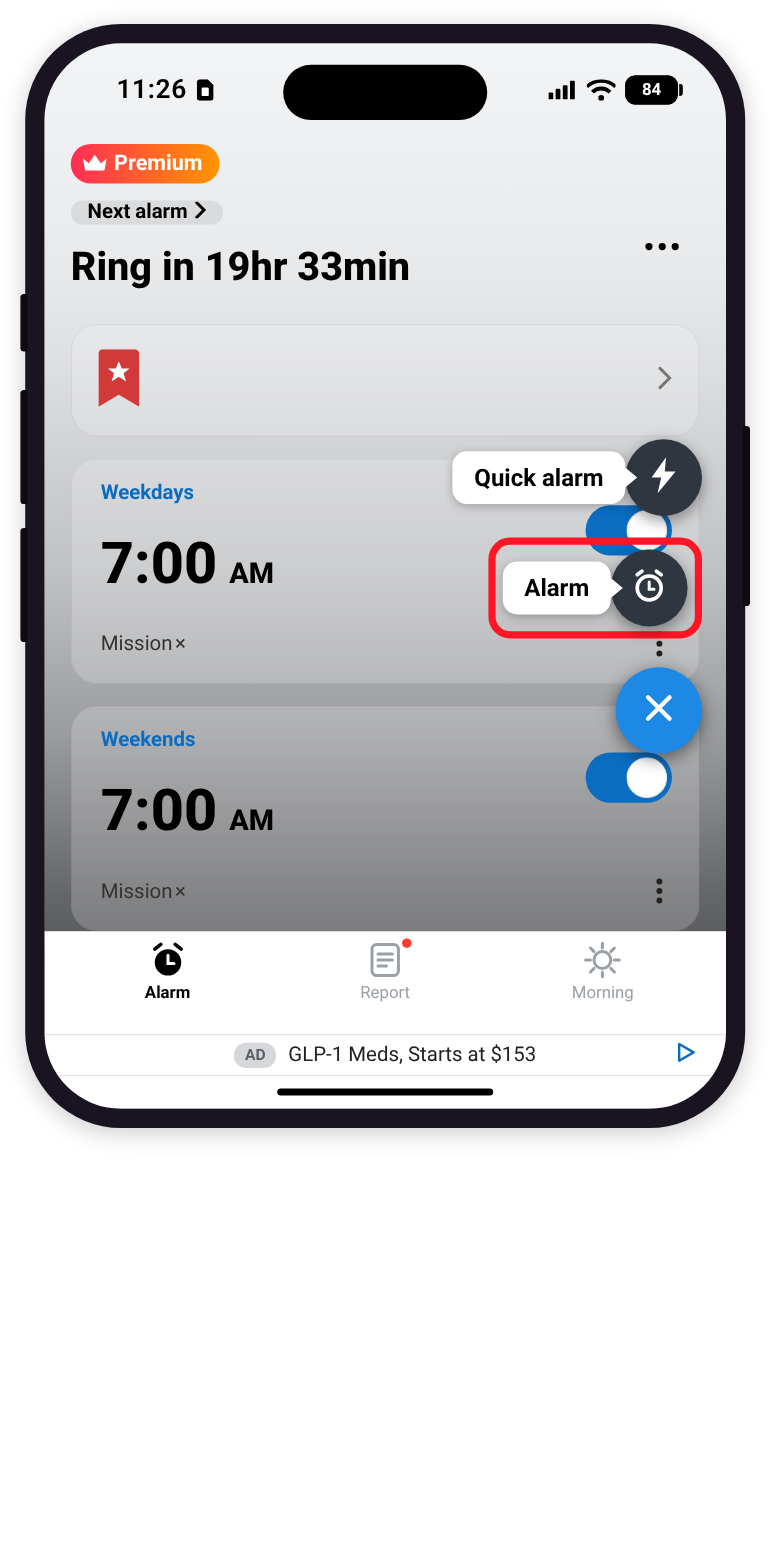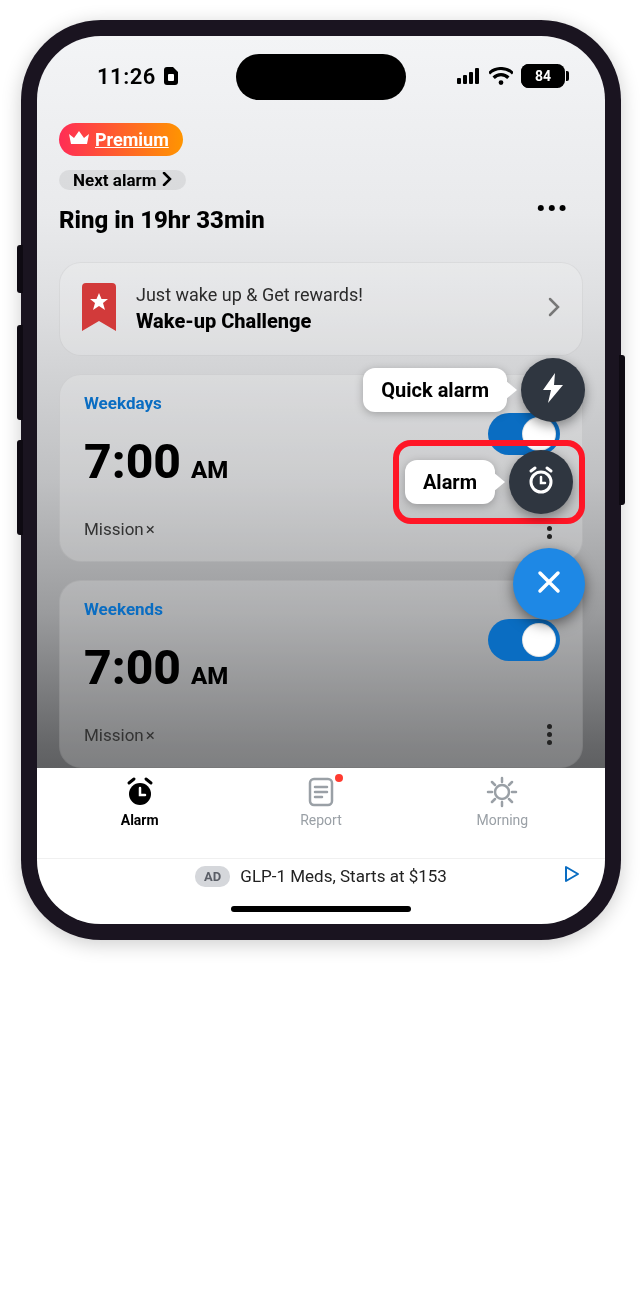--- a/index.html
+++ b/index.html
@@ -46,31 +46,31 @@
   }
   .battery-pill::after { content:''; position:absolute; right:-4px; top:7px; width:3px; height:10px; background:#000; border-radius:0 2px 2px 0; }
   .battery-fill { position:absolute; left:0; top:0; height:100%; width:84%; background:#000; border-radius:8px 0 0 8px; }
   .battery-bg { position:absolute; left:0; top:0; height:100%; width:100%; background:rgba(0,0,0,0.28); border-radius:8px; }
 
   .content { padding: 28px 22px 0 22px; flex:1; position: relative; }
   .premium-badge {
     display: inline-flex; align-items: center; gap: 6px;
     background: linear-gradient(90deg, #ff2d55 0%, #ff9500 100%);
     color: #fff; font-weight: 700; font-size: 18px;
-    padding: 6px 14px 6px 10px; border-radius: 20px; text-decoration: underline;
+    padding: 6px 14px 6px 10px; border-radius: 20px;
   }
   .crown-icon svg { display:block; }
   .more-dots { position: absolute; right: 36px; top: 100px; font-size: 24px; font-weight: 900; letter-spacing: 2px; color: #000; }
 
   .next-alarm-chip {
     margin-top: 14px; display: inline-flex; align-items: center; gap: 6px;
     background: rgba(0,0,0,0.07); padding: 0 14px; border-radius: 18px;
     font-size: 17px; font-weight: 700; color: #000;
   }
-  .ring-in { margin-top: 16px; font-size: 24px; font-weight: 800; color: #000; }
+  .ring-in { margin-top: 16px; font-size: 33px; font-weight: 800; color: #000; }
 
   .challenge-card {
     margin-top: 28px; background: rgba(255,255,255,0.18); border: 1px solid rgba(0,0,0,0.06);
     border-radius: 22px; padding: 20px 22px; display: flex; align-items: center; gap: 20px;
   }
   .bookmark-icon { color:#d23a3a; }
   .challenge-text .line1 { color: #2b2b2b; font-size: 18px; }
   .challenge-text .line2 { color: #000; font-size: 20px; font-weight: 800; margin-top: 4px; }
   .chev-right { margin-left: auto; color: #666; font-size: 24px; }
 
@@ -85,21 +85,21 @@
   .mission-row { margin-top: 29px; color: #333; font-size: 17px; display:flex; align-items:center; gap:2px; }
   .toggle {
     position: absolute; right: 22px; top: 38px; width: 72px; height: 42px;
     background: #0a6dc2; border-radius: 30px;
   }
   .toggle .knob { position: absolute; right: 4px; top: 4px; width: 34px; height: 34px; background: #fff; border-radius: 50%; border:1px solid rgba(0,0,0,0.1); }
   .kebab { position: absolute; right: 30px; bottom: 22px; color: #222; display:flex; flex-direction:column; gap:3px; }
   .kebab span { width:5px; height:5px; background:#222; border-radius:50%; }
 
   .fab-zone { position: absolute; right: 20px; bottom: 148px; display:flex; flex-direction:column; align-items:flex-end; gap:18px; }
-  .fab-row { display:flex; align-items:center; gap:14px; position:relative;justify-content:space-between; }
+  .fab-row { display:flex; align-items:center; position:relative;justify-content:space-between; }
   .fab-label {
     background: #fff; padding: 10px 18px; border-radius: 12px; font-weight: 700; font-size: 20px; color:#000;
     position: relative; box-shadow: 0 2px 8px rgba(0,0,0,0.25);
   }
   .fab-label::after {
     content:''; position:absolute; right:-10px; top:50%; transform:translateY(-50%);
     border-left: 12px solid #fff; border-top: 10px solid transparent; border-bottom:10px solid transparent;
   }
   .fab-btn {
     width: 64px; height: 64px; border-radius: 50%; background: #2f3640; color:#fff;
@@ -198,24 +198,20 @@
 
       <div class="ring-in">Ring in 19hr 33min</div>
 
       <div class="challenge-card">
         <span class="bookmark-icon">
           <svg width="34" height="48" viewBox="0 0 34 48">
               <path d="M4 0h26a4 4 0 0 1 4 4v44l-17-10L0 48V4a4 4 0 0 1 4-4z" fill="#d23a3a"></path>
               <path d="M17 10l2.5 6H26l-5 4 2 7-6-4-6 4 2-7-5-4h6.5L17 10z" fill="#fff"></path>
             </svg>
         </span>
-        <div class="challenge-text">
-          <div class="line1">Just wake up &amp; Get rewards!</div>
-          <div class="line2">Wake-up Challenge</div>
-        </div>
         <span class="chev-right">
           <svg width="12" height="20" viewBox="0 0 12 20">
               <path d="M2 2l8 8-8 8" stroke="#777" stroke-width="2.5" fill="none" stroke-linecap="round"></path>
             </svg>
         </span>
       </div>
 
       
       <div class="alarm-card">
         <div class="alarm-label">Weekdays</div>

